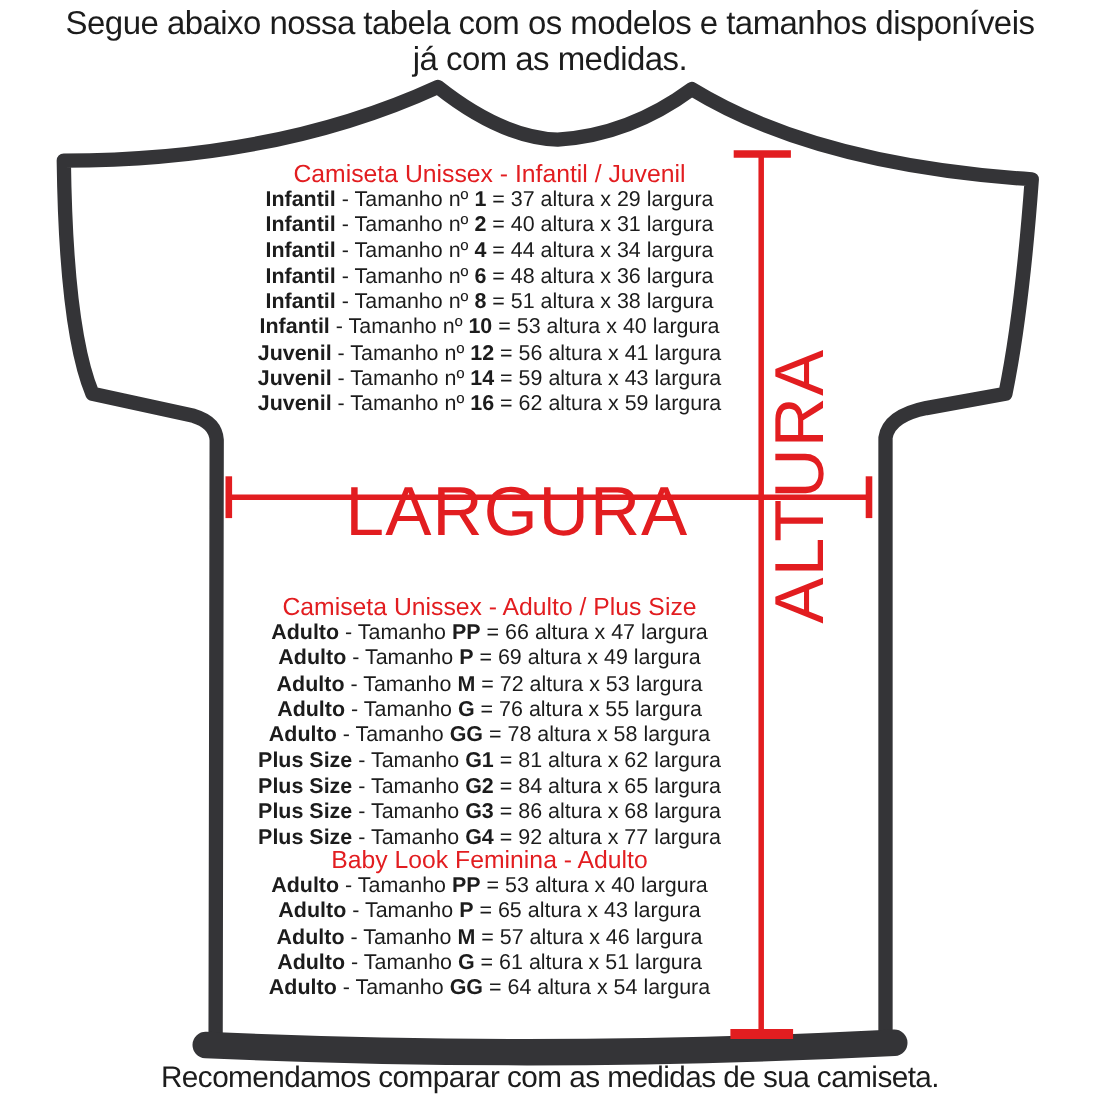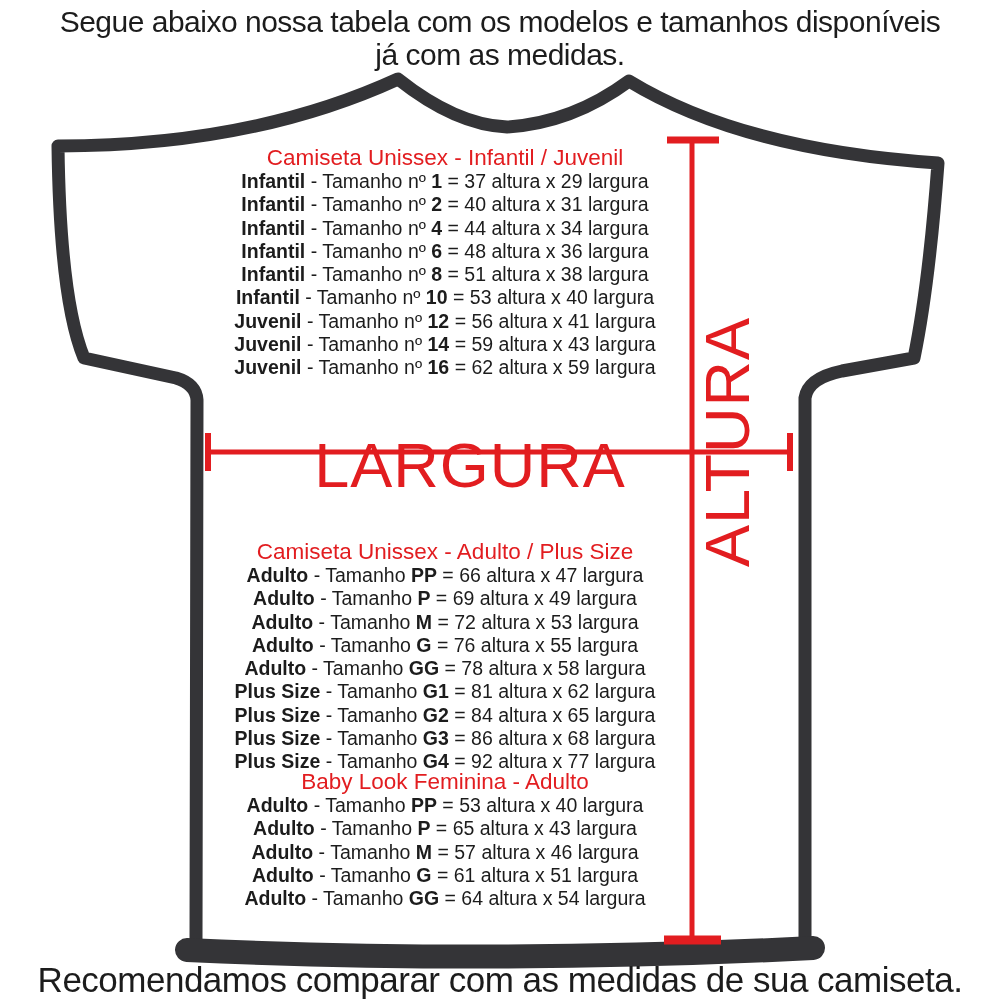--- a/index.html
+++ b/index.html
@@ -10,21 +10,21 @@
   }
   svg.shirt-svg{position:absolute; left:0; top:0; z-index:0;}
   .shirt-stroke{fill:none; stroke:var(--dark,#343437); stroke-width:13; stroke-linejoin:round; stroke-linecap:round;}
   .hem-stroke{fill:none; stroke:var(--dark,#343437); stroke-width:24; stroke-linecap:round;}
   .redline{stroke:var(--red,#e21d20); fill:none;}
   .caption{
     position:absolute; left:0; width:1000px; text-align:center;
     font-size:30px; line-height:33px; letter-spacing:-0.5px; z-index:3;
   }
   .caption.top{top:5px;}
-  .caption.bottom{top:963px; font-size:35px;}
+  .caption.bottom{top:963px; font-size:27px;}
   .sec{position:absolute; left:165px; width:560px; text-align:center; z-index:2;}
   .sec .heading{font-size:22.5px; line-height:25px; font-weight:normal; color:var(--red,#e21d20); white-space:nowrap;}
   .sec .row{font-size:19.5px; line-height:23.3px; white-space:nowrap;}
   .b{font-weight:bold;}
   .sec1{top:145px;} .sec2{top:493px;margin-top:46px;} .sec3{top:769px;}
   .largura{
     position:absolute; left:200px; top:390px; width:540px; text-align:center;
     font-size:63px; line-height:62px; letter-spacing:1px; color:var(--red,#e21d20); z-index:2;margin-top:44px;
   }
   .altura{

